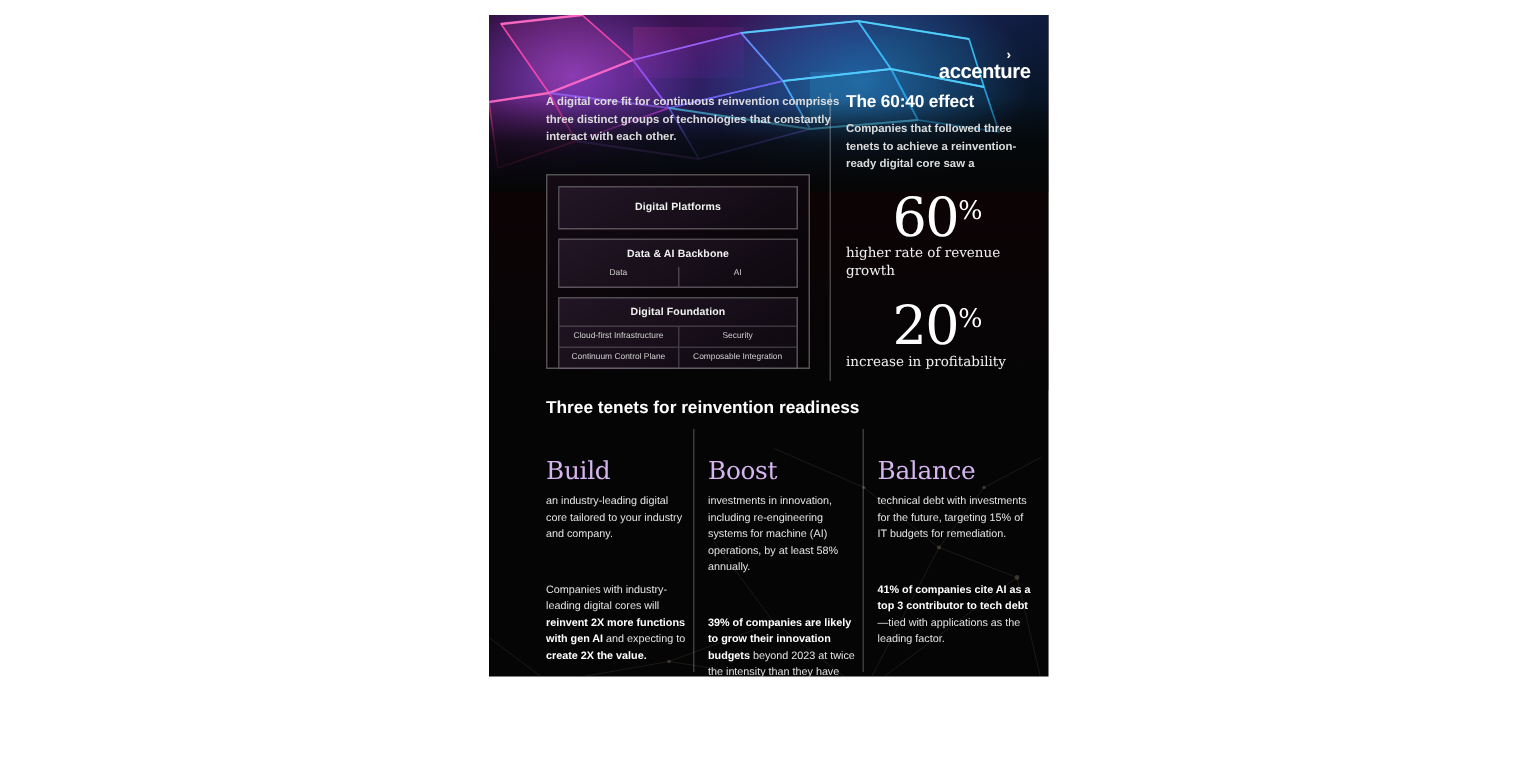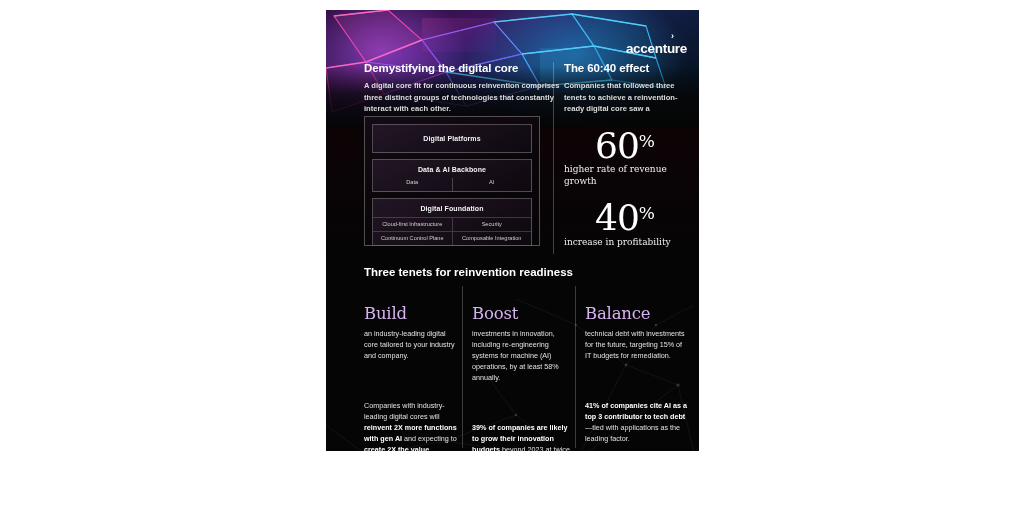--- a/index.html
+++ b/index.html
@@ -127,21 +127,21 @@
   .tenet-name {
     font-family: "DejaVu Serif", "Liberation Serif", serif;
     font-size: 16.5px; color: #d6b4f0; font-weight: 400;
     line-height: 1; margin-bottom: 5px; letter-spacing: -.2px;
   }
   .tenet-desc {
     font-size: 7.2px; line-height: 1.53; color: #e2e2e2; font-weight: 400;
   }
   .tenet-stat {
     font-size: 7.2px; line-height: 1.53; color: #e2e2e2;
-    font-weight: 400; margin-top: 39px;
+    font-weight: 400; margin-top: 26px;
   }
   .tenet-stat b, .tenet-desc b { font-weight: 700; color: #ffffff; }
 
   
   .footer { position: absolute; left: 364px; top: 459px; width: 330px; }
   .foot-1 {
     font-family: "DejaVu Serif", "Liberation Serif", serif;
     font-size: 9.6px; color: #9b4bd6; line-height: 1.3;
   }
   .foot-2 { font-size: 9.3px; font-weight: 700; color: #9b30d9; margin-top: 2px; line-height: 1.3; }
@@ -234,35 +234,34 @@
 
     <div class="logo">
       <span class="logo-arrow">›</span>
       <span class="logo-word">accenture</span>
     </div>
 
     <div class="top">
       <div class="vdiv-top"></div>
 
       <div class="col-left">
-        <h2 class="sec-title">Demystifying the digital core</h2>
         <p class="sec-body">A digital core fit for continuous reinvention comprises three distinct groups of technologies that constantly interact with each other.</p>
       </div>
 
       <div class="col-right">
         <h2 class="sec-title">The 60:40 effect</h2>
         <p class="sec-body">Companies that followed three tenets to achieve a reinvention-ready digital core saw a</p>
 
         <div class="stat">
           <div class="stat-num"><span>60</span><span class="stat-pct">%</span></div>
           <div class="stat-cap">higher rate of revenue growth</div>
         </div>
 
         <div class="stat">
-          <div class="stat-num"><span>40</span><span class="stat-pct">%</span></div>
+          <div class="stat-num"><span>20</span><span class="stat-pct">%</span></div>
           <div class="stat-cap">increase in profitability</div>
         </div>
       </div>
     </div>
 
     <div class="diagram">
       <div class="dbox platforms">
         <div class="dbox-title">Digital Platforms</div>
       </div>
 

